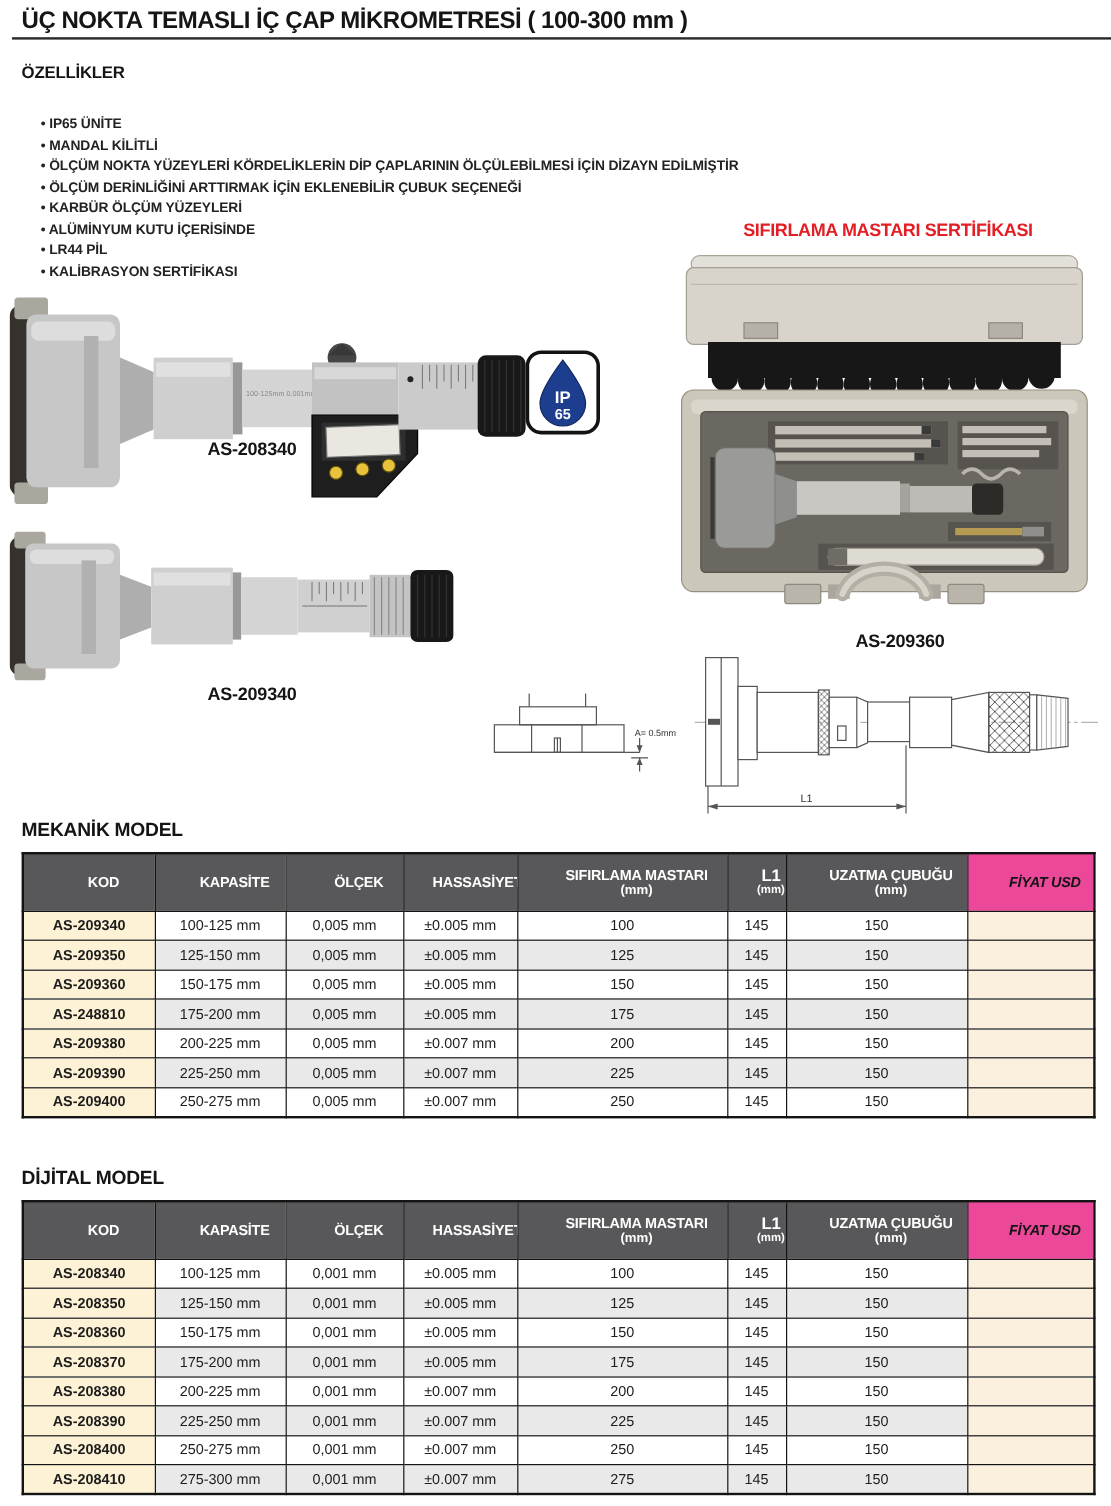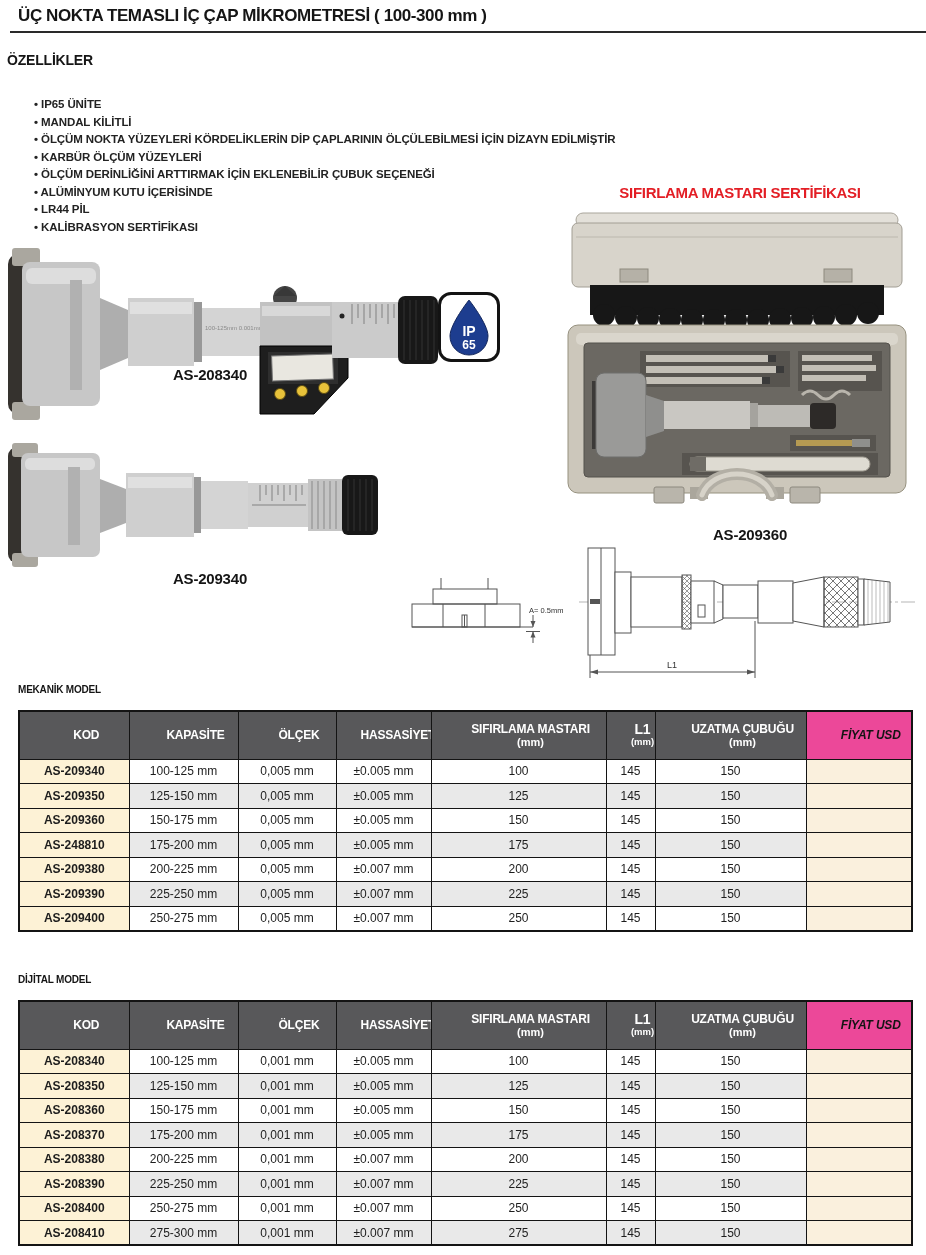--- a/index.html
+++ b/index.html
@@ -1,28 +1,28 @@
 <!DOCTYPE html>
 <html><head>
 <meta charset="utf-8">
 <style>
   html,body{margin:0;padding:0;background:#fff;}
   #page{position:relative;width:926px;height:1255px;background:#fff;overflow:hidden;
         font-family:"Liberation Sans", sans-serif;color:#1d1d1d;}
   .abs{position:absolute;}
-  .doc-title{left:18px;top:6px;font-size:17px;font-weight:bold;letter-spacing:-0.4px;color:#151515;white-space:nowrap;}
+  .doc-title{left:18px;top:6px;font-size:20px;font-weight:bold;letter-spacing:-0.4px;color:#151515;white-space:nowrap;}
   .title-rule{left:10px;right:0;top:31px;height:2px;background:#2a2a2a;}
-  .features-heading{left:7px;top:52px;font-size:14px;font-weight:bold;letter-spacing:-0.2px;color:#151515;text-align:right;}
+  .features-heading{left:18px;top:52px;font-size:14px;font-weight:bold;letter-spacing:-0.2px;color:#151515;text-align:right;}
   ul.features{left:18px;top:80px;margin:16px;padding:0;list-style:none;width:880px;}
   ul.features li{font-size:11.5px;font-weight:bold;line-height:17.5px;letter-spacing:-0.1px;color:#222;}
   ul.features li::before{content:"• ";}
   .optional-note{left:585px;top:184px;width:310px;text-align:center;font-size:15px;font-weight:bold;
                  letter-spacing:-0.3px;color:#e31e25;white-space:nowrap;}
   .product-label{font-size:15px;font-weight:bold;letter-spacing:-0.2px;color:#151515;text-align:center;}
-  .section-heading{font-size:10px;font-weight:bold;letter-spacing:-0.2px;color:#151515;}
+  .section-heading{font-size:16px;font-weight:bold;letter-spacing:-0.2px;color:#151515;}
 
   
   .ip65{left:438px;top:292px;width:56px;height:64px;background:#fff;border:3px solid #131313;border-radius:13px;
         display:flex;align-items:center;justify-content:center;}
 
   
   table.spec-table{border-collapse:collapse;table-layout:fixed;width:893px;border:2px solid #141414;}
   table.spec-table th,table.spec-table td{border:1px solid #141414;text-align:center;padding:0;overflow:hidden;}
   table.spec-table thead tr{height:48px;}
   table.spec-table tbody tr{height:24.5px;}
@@ -44,22 +44,22 @@
 <div id="page">
 
   <div class="abs doc-title">ÜÇ NOKTA TEMASLI İÇ ÇAP MİKROMETRESİ ( 100-300 mm )</div>
   <div class="abs title-rule"></div>
 
   <div class="abs features-heading">ÖZELLİKLER</div>
   <ul class="abs features">
       <li>IP65 ÜNİTE</li>
       <li>MANDAL KİLİTLİ</li>
       <li>ÖLÇÜM NOKTA YÜZEYLERİ KÖRDELİKLERİN DİP ÇAPLARININ ÖLÇÜLEBİLMESİ İÇİN DİZAYN EDİLMİŞTİR</li>
+      <li>ÖLÇÜM DERİNLİĞİNİ ARTTIRMAK İÇİN EKLENEBİLİR ÇUBUK SEÇENEĞİ</li>
       <li>KARBÜR ÖLÇÜM YÜZEYLERİ</li>
-      <li>ÖLÇÜM DERİNLİĞİNİ ARTTIRMAK İÇİN EKLENEBİLİR ÇUBUK SEÇENEĞİ</li>
       <li>ALÜMİNYUM KUTU İÇERİSİNDE</li>
       <li>LR44 PİL</li>
       <li>KALİBRASYON SERTİFİKASI</li>
     </ul>
 
   <div class="abs optional-note">SIFIRLAMA MASTARI SERTİFİKASI</div>
 
   <svg class="abs" style="left:8px;top:246px;" width="432" height="176" viewBox="0 0 432 176">
     <rect x="0" y="8" width="32" height="160" rx="10" fill="#35322e"></rect>
     <rect x="4" y="2" width="28" height="18" rx="3" fill="#aaa79f"></rect>

